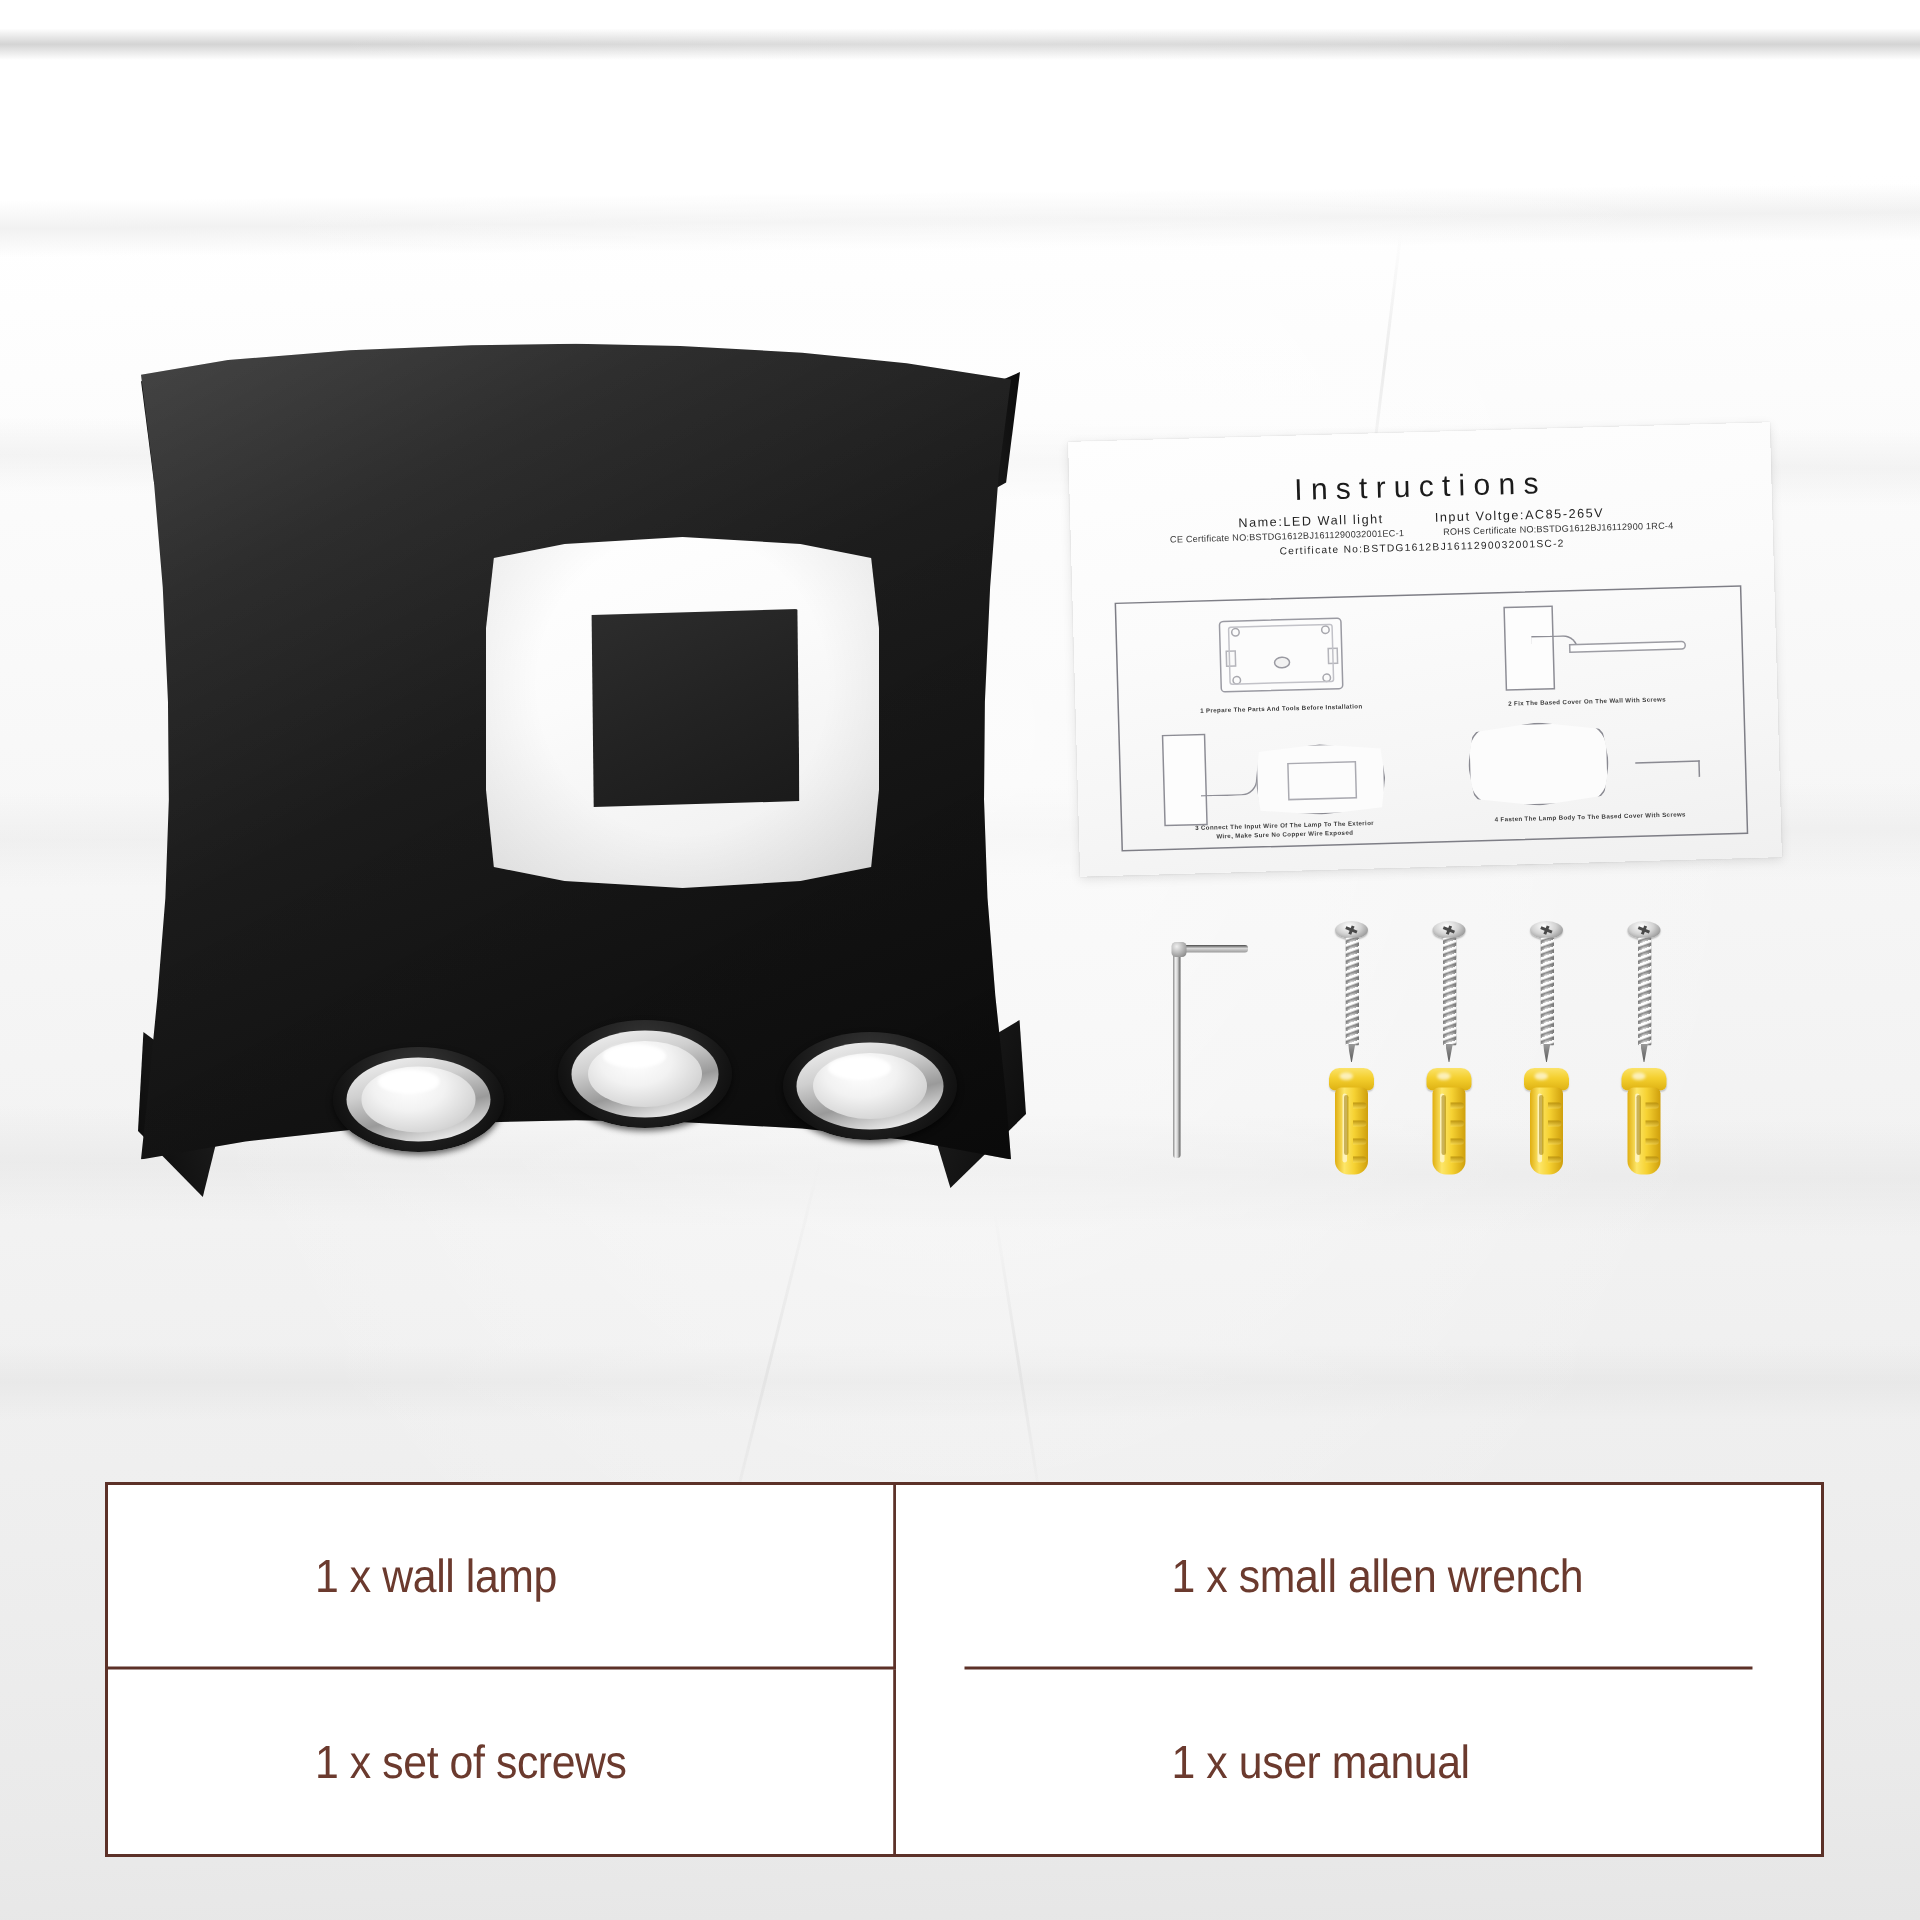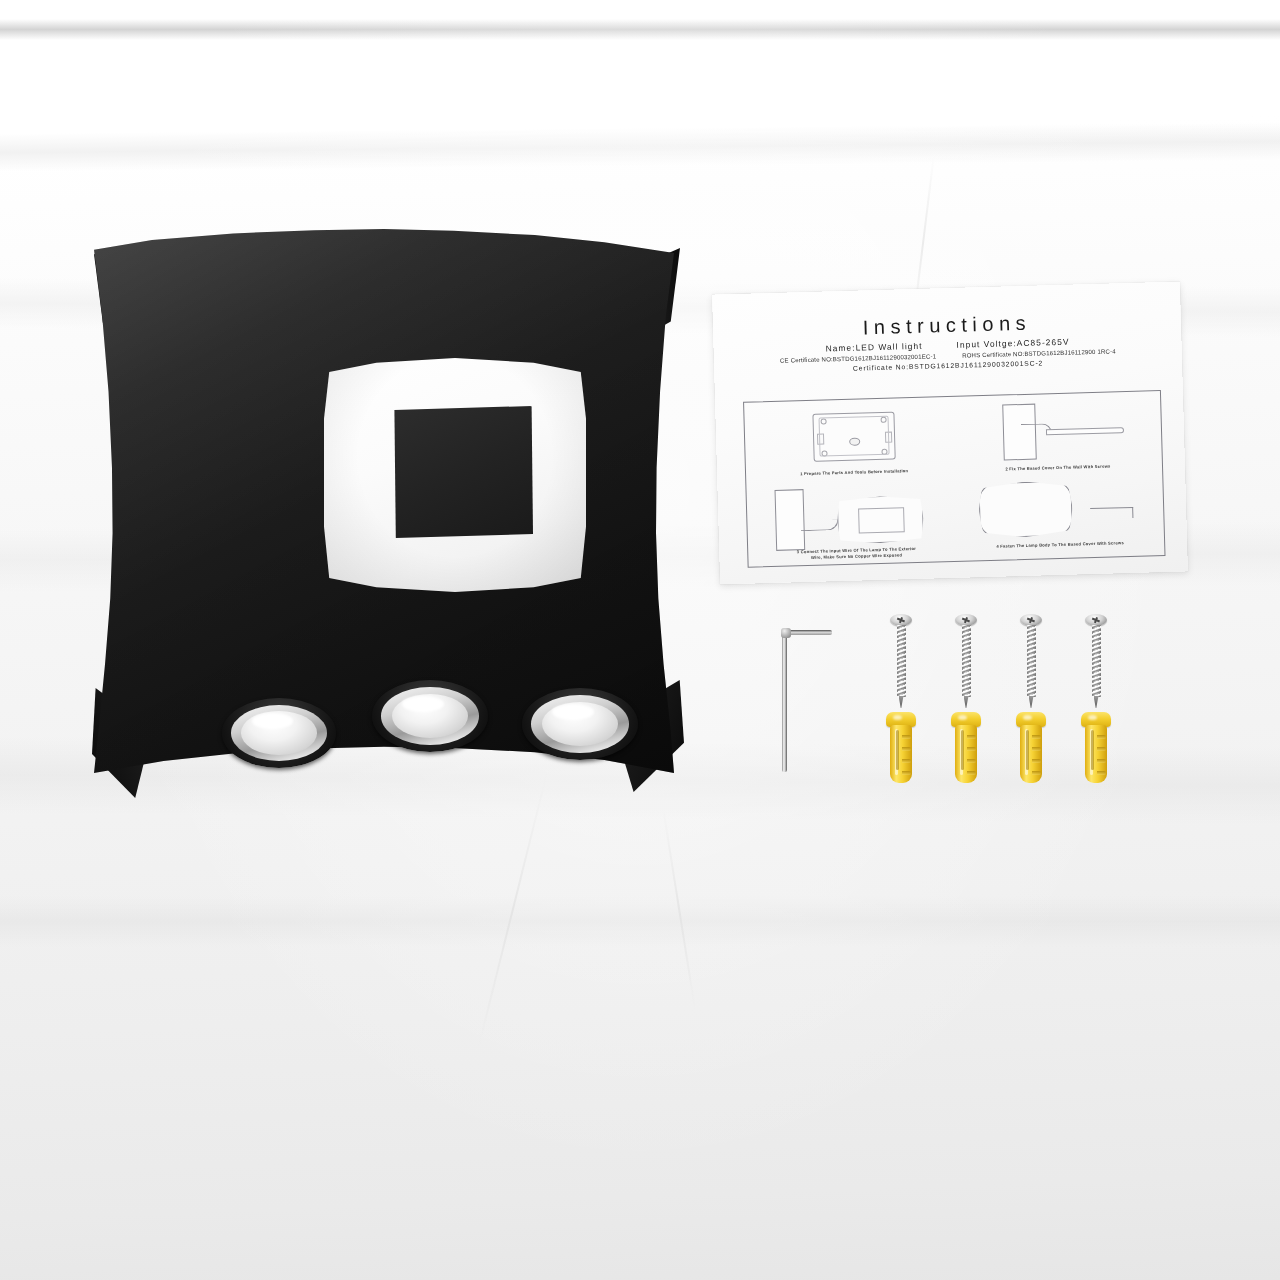--- a/index.html
+++ b/index.html
@@ -426,14 +426,20 @@
       <div class="plug-body">
         <div class="plug-rib" style="top:10px"></div>
         <div class="plug-rib" style="top:22px"></div>
         <div class="plug-rib" style="top:34px"></div>
         <div class="plug-rib" style="top:46px"></div>
       </div>
       <div class="plug-slot"></div>
     </div>
   </div>
 
+  <div id="table">
+    <div class="cell b-r b-b">1 x wall lamp</div>
+    <div class="cell r b-b">1 x small allen wrench</div>
+    <div class="cell b-r">1 x set of screws</div>
+    <div class="cell r">1 x user manual</div>
+  </div>
 
 </div>
 
 </body></html>

